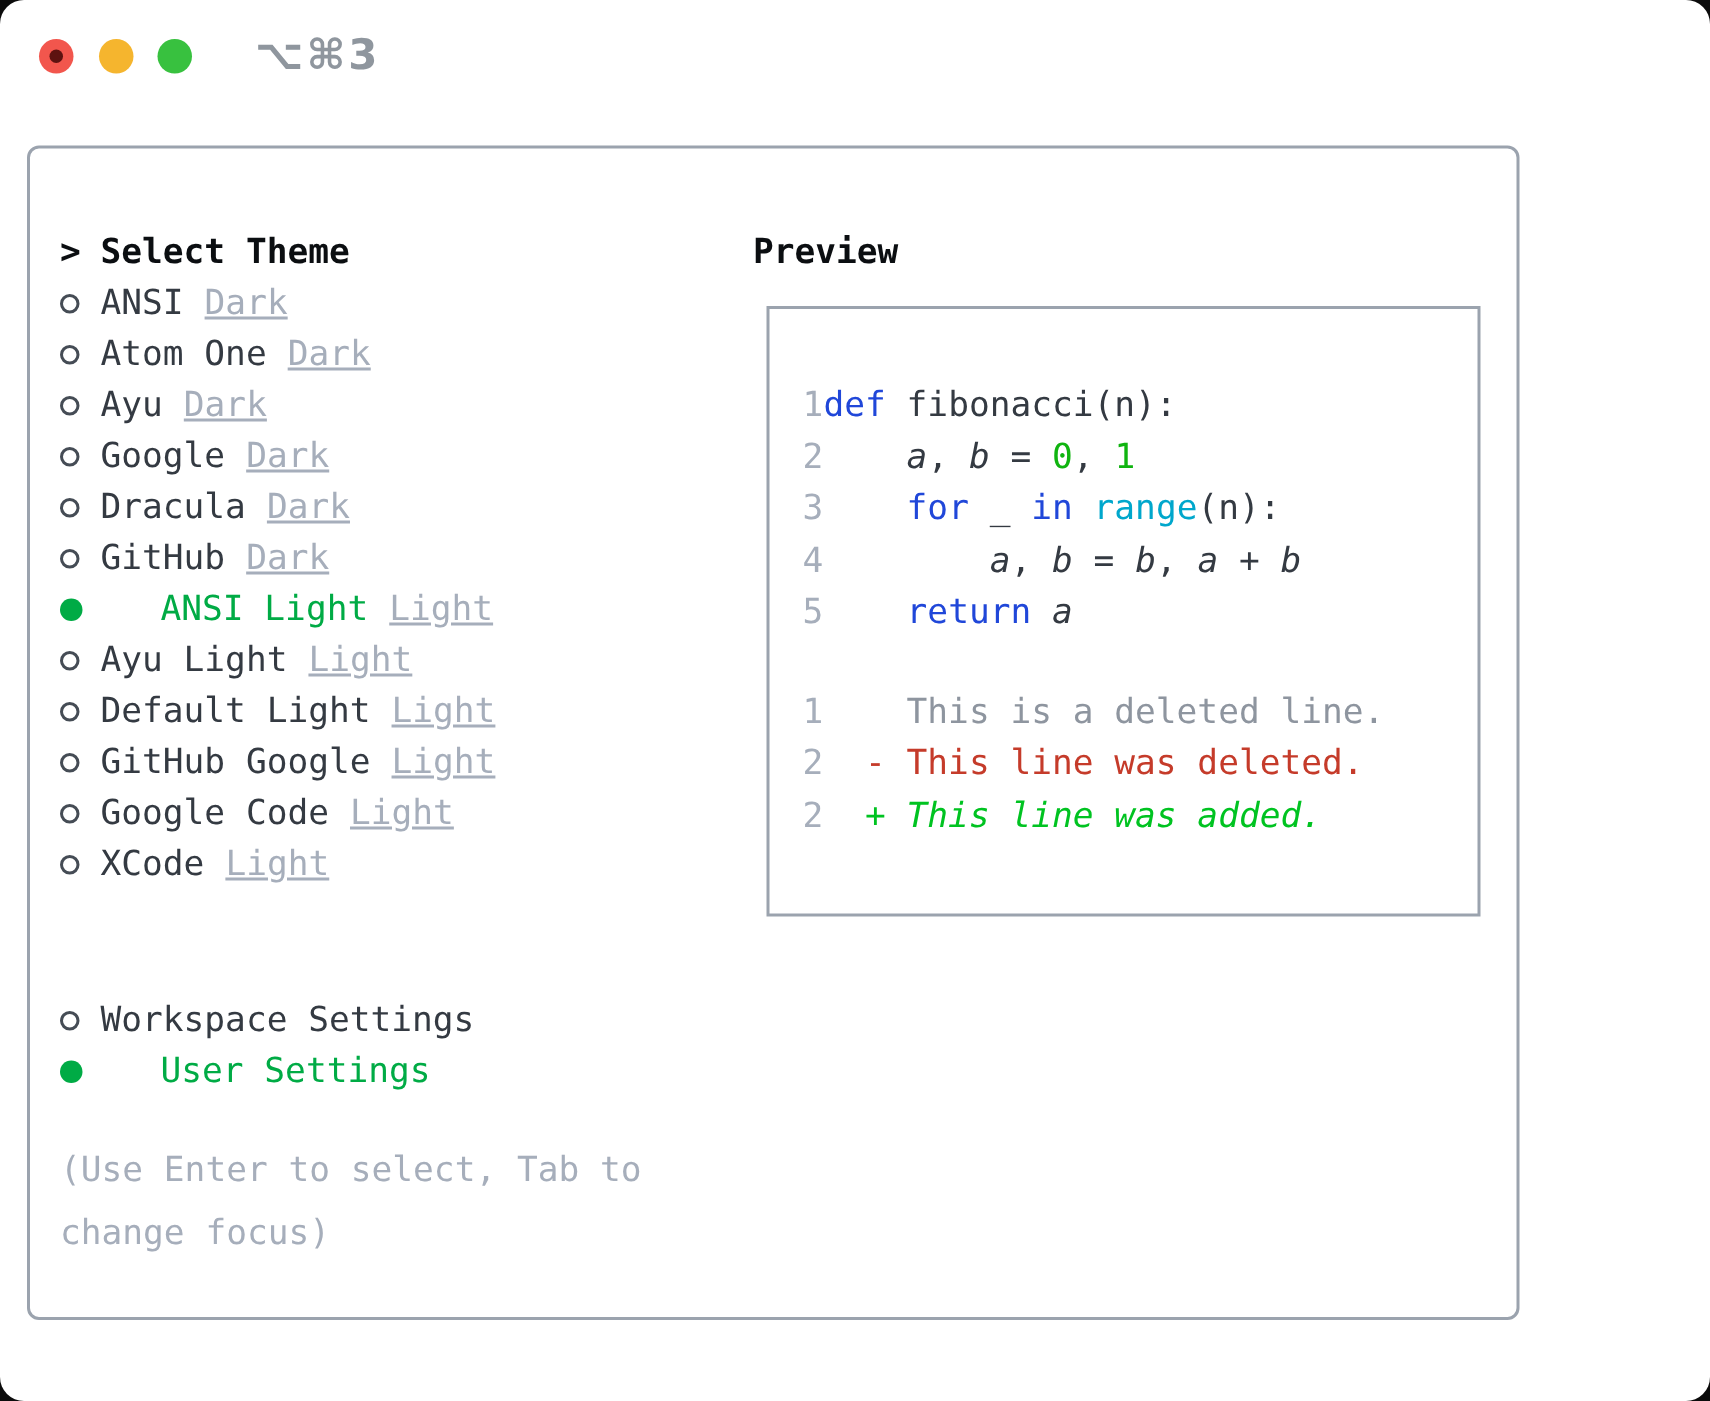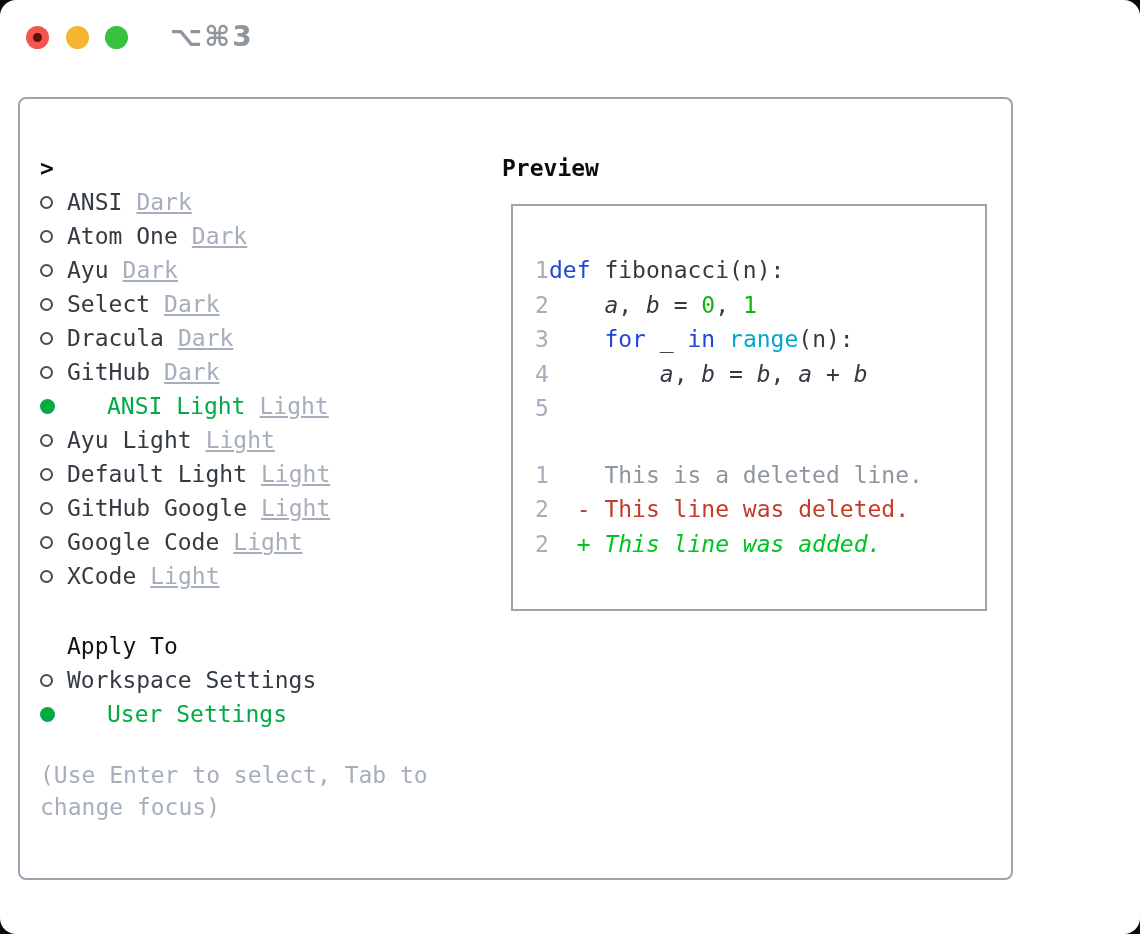--- a/index.html
+++ b/index.html
@@ -31,21 +31,21 @@
   .bold-title{font-weight:bold;color:#0b0e11;font-size:23px;}
   .sel-text{color:#00ab45;margin-left:40px;}
   .tag{color:#a6aebb;margin-left:14px;text-decoration:underline;}
   .theme-header{position:absolute;left:20px;top:52px;}
   .theme-list{position:absolute;left:20px;top:86px;text-align:right;}
   .apply-title{position:absolute;left:20px;top:530px;height:34px;}
   .apply-title .label{color:#101418;}
   .apply-list{position:absolute;left:20px;top:564px;}
   .help{
     position:absolute;left:20px;top:660px;width:424px;
-    font-size:23px;line-height:32px;color:#a6aebb;
+    font-size:23px;line-height:42px;color:#a6aebb;
   }
   
   .preview-title{position:absolute;left:482px;top:52px;height:34px;display:flex;align-items:center;}
   .preview-box{
     position:absolute;left:491px;top:105px;width:476px;height:407px;
     border:2px solid #9ba3ae;box-sizing:border-box;background:#fff;
     padding:47px 12px 0 22px;
   }
   .prow{display:flex;height:34.5px;align-items:center;font-size:23px;white-space:pre;}
   .ln{width:14px;flex:none;color:#a6aebb;}
@@ -69,60 +69,57 @@
       <span class="dot"></span>
     </span>
   <span class="traffic t-yellow"></span>
   <span class="traffic t-green"></span>
   <span class="shortcut">⌥⌘3</span>
 
   <div class="dialog">
 
     <div class="list-row theme-header">
       <span class="marker"><span class="prompt">&gt;</span></span>
+      <span class="bold-title">Select Theme</span>
     </div>
 
     <div class="theme-list" id="theme-list">
         <div class="list-row"><span class="marker"><span class="circle"></span></span><span class="label">ANSI</span><span class="tag">Dark</span></div>
         <div class="list-row"><span class="marker"><span class="circle"></span></span><span class="label">Atom One</span><span class="tag">Dark</span></div>
         <div class="list-row"><span class="marker"><span class="circle"></span></span><span class="label">Ayu</span><span class="tag">Dark</span></div>
-        <div class="list-row"><span class="marker"><span class="circle"></span></span><span class="label">Select</span><span class="tag">Dark</span></div>
+        <div class="list-row"><span class="marker"><span class="circle"></span></span><span class="label">Google</span><span class="tag">Dark</span></div>
         <div class="list-row"><span class="marker"><span class="circle"></span></span><span class="label">Dracula</span><span class="tag">Dark</span></div>
         <div class="list-row"><span class="marker"><span class="circle"></span></span><span class="label">GitHub</span><span class="tag">Dark</span></div>
         <div class="list-row"><span class="marker"><span class="circle sel"></span></span><span class="label sel-text">ANSI Light</span><span class="tag">Light</span></div>
         <div class="list-row"><span class="marker"><span class="circle"></span></span><span class="label">Ayu Light</span><span class="tag">Light</span></div>
         <div class="list-row"><span class="marker"><span class="circle"></span></span><span class="label">Default Light</span><span class="tag">Light</span></div>
         <div class="list-row"><span class="marker"><span class="circle"></span></span><span class="label">GitHub Google</span><span class="tag">Light</span></div>
         <div class="list-row"><span class="marker"><span class="circle"></span></span><span class="label">Google Code</span><span class="tag">Light</span></div>
         <div class="list-row"><span class="marker"><span class="circle"></span></span><span class="label">XCode</span><span class="tag">Light</span></div>
       </div>
 
-    <div class="list-row apply-title">
-      <span class="marker"></span>
-      <span class="label">Apply To</span>
-    </div>
 
     <div class="apply-list" id="apply-list">
         <div class="list-row"><span class="marker"><span class="circle"></span></span><span class="label">Workspace Settings</span></div>
         <div class="list-row"><span class="marker"><span class="circle sel"></span></span><span class="label sel-text">User Settings</span></div>
       </div>
 
     <div class="help">(Use Enter to select, Tab to change focus)</div>
 
     <div class="list-row preview-title">
       <span class="bold-title">Preview</span>
     </div>
 
     <div class="preview-box">
       <div id="code-block">
           <div class="prow"><span class="ln">1</span><span class="pcontent"><span class="seg-kw">def</span><span class="seg-pl"> fibonacci(n):</span></span></div>
           <div class="prow"><span class="ln">2</span><span class="pcontent"><span class="seg-pl">    </span><span class="seg-var">a</span><span class="seg-pl">, </span><span class="seg-var">b</span><span class="seg-pl"> = </span><span class="seg-num">0</span><span class="seg-pl">, </span><span class="seg-num">1</span></span></div>
           <div class="prow"><span class="ln">3</span><span class="pcontent"><span class="seg-pl">    </span><span class="seg-kw">for</span><span class="seg-pl"> _ </span><span class="seg-kw">in</span><span class="seg-pl"> </span><span class="seg-bi">range</span><span class="seg-pl">(n):</span></span></div>
           <div class="prow"><span class="ln">4</span><span class="pcontent"><span class="seg-pl">        </span><span class="seg-var">a</span><span class="seg-pl">, </span><span class="seg-var">b</span><span class="seg-pl"> = </span><span class="seg-var">b</span><span class="seg-pl">, </span><span class="seg-var">a</span><span class="seg-pl"> + </span><span class="seg-var">b</span></span></div>
-          <div class="prow"><span class="ln">5</span></div>
+          <div class="prow"><span class="ln">5</span><span class="pcontent"><span class="seg-pl">    </span><span class="seg-kw">return</span><span class="seg-pl"> </span><span class="seg-var">a</span></span></div>
         </div>
       <div id="diff-block" class="diff-block">
           <div class="prow"><span class="ln">1</span><span class="pcontent"><span class="seg-ctx">    This is a deleted line.</span></span></div>
           <div class="prow"><span class="ln">2</span><span class="pcontent"><span class="seg-del">  - This line was deleted.</span></span></div>
           <div class="prow"><span class="ln">2</span><span class="pcontent"><span class="seg-add">  + This line was added.</span></span></div>
         </div>
     </div>
 
   </div>
 </div>

